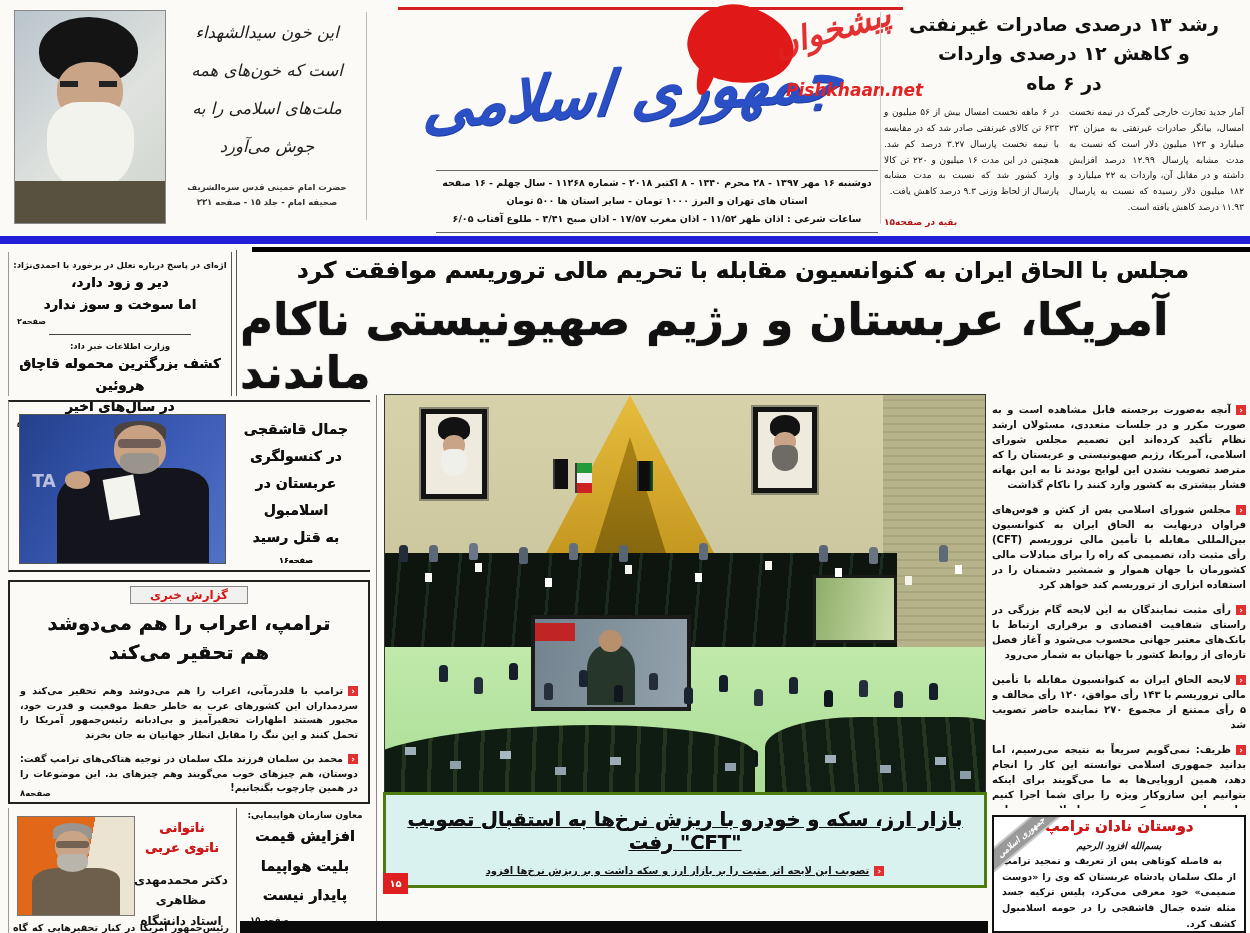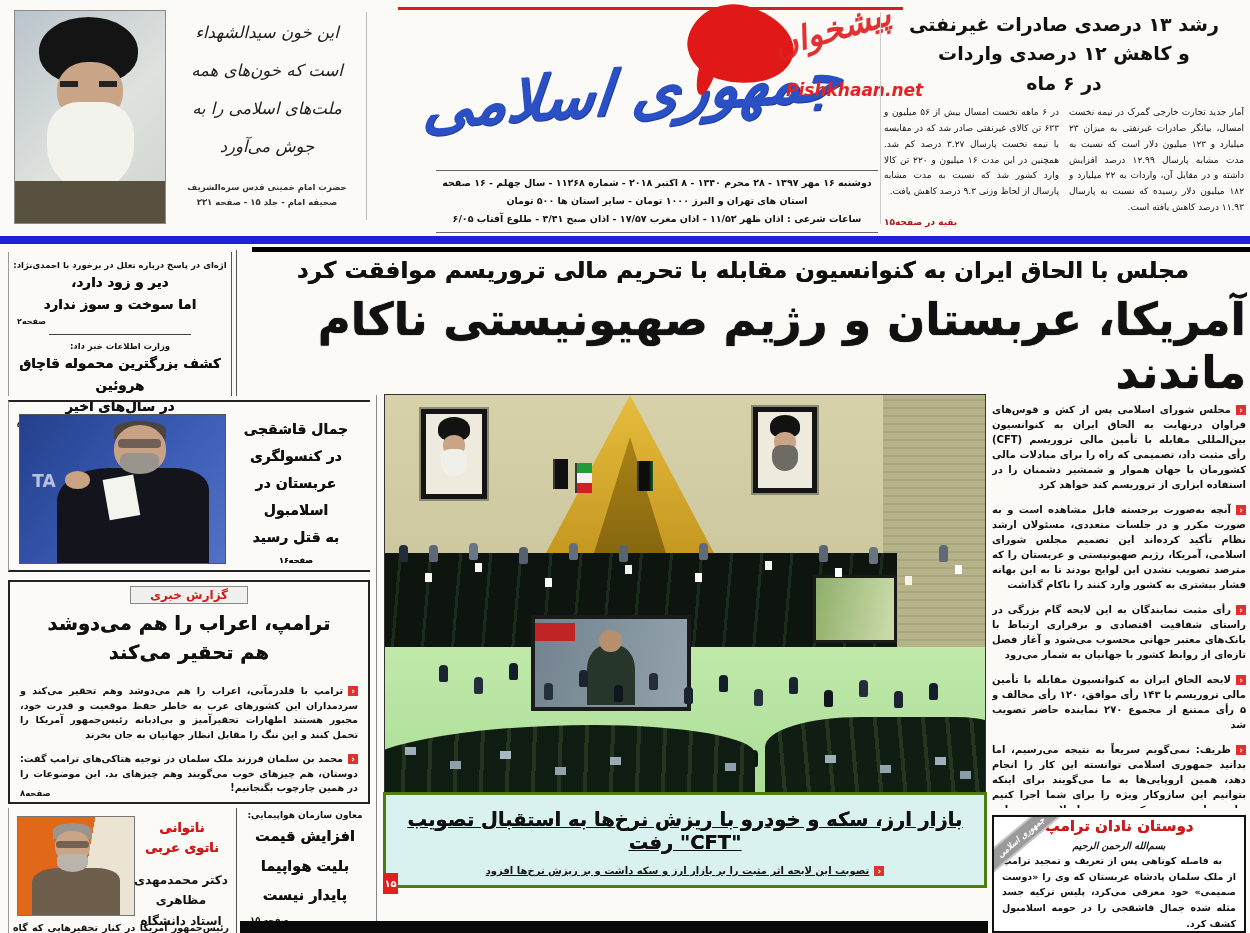--- a/index.html
+++ b/index.html
@@ -46,21 +46,21 @@
   #econ-head{font-size:19px;font-weight:bold;text-align:center;line-height:1.55;}
   #econ-cols{margin-top:7px;display:flex;gap:10px;font-size:9px;line-height:1.75;}
   #econ-cols>div{flex:1;text-align:justify;}
   #econ-cont{margin-top:1px;text-align:left;font-size:9px;font-weight:bold;color:#b01212;}
 
   
   #blueband{left:0;top:236px;width:1250px;height:8px;background:#2020d8;}
   #kicker-topbar{left:252px;top:247px;width:998px;height:5px;background:#000;}
   #kicker{left:240px;top:257px;width:1006px;text-align:center;font-size:23px;font-weight:bold;
           text-shadow:0 0 .5px #000;}
-  #mainhead{left:240px;top:293px;width:1006px;text-align:right;font-size:45px;font-weight:bold;
+  #mainhead{left:240px;top:293px;width:1006px;text-align:left;font-size:45px;font-weight:bold;
             letter-spacing:-1px;text-shadow:0 0 1px #000;}
   #vline-kick{left:236px;top:250px;height:146px;background:#555;}
 
   
   #briefs{left:8px;top:252px;width:224px;height:144px;border-left:1px solid #999;border-right:1px solid #555;
           text-align:center;padding-top:8px;box-sizing:border-box;}
   .b-kick{font-size:8.5px;font-weight:bold;}
   .b-big{font-size:13.5px;font-weight:bold;line-height:1.6;margin-top:2px;text-shadow:0 0 .4px #000;}
   .b-rel{position:relative;}
   .b-page{position:absolute;left:8px;bottom:2px;font-size:8px;font-weight:bold;}
@@ -169,21 +169,21 @@
             background:repeating-linear-gradient(85deg,#101d12 0 20px,#24361f 20px 24px);
             border-radius:40% 20% 0 0/30% 16% 0 0;}
   .p-monitors{position:absolute;left:20px;top:352px;width:11px;height:8px;background:#9fb0ba;
     box-shadow:45px 14px #8fa0aa,95px 4px #a8b8c2,150px 20px #90a2ac,205px 10px #9cacb6,
                320px 16px #8fa0aa,420px 8px #a0b0ba,475px 18px #93a4ae,530px 10px #9fb0ba,555px 24px #8a9ca6;}
 
   
   #cftbox{left:383px;top:792px;width:604px;height:96px;background:#d9f1ef;border:3px solid #4d7c0f;box-sizing:border-box;text-decoration:underline;}
   #cft-head{margin-top:13px;text-align:center;font-size:19.5px;font-weight:bold;text-shadow:0 0 .5px #000;}
   #cft-sub{margin-top:11px;text-align:center;font-size:10px;font-weight:bold;}
-  #cft-badge{position:absolute;left:-3px;bottom:-9px;width:15px;height:21px;background:#e02020;color:#fff;
+  #cft-badge{position:absolute;left:-3px;bottom:-9px;width:25px;height:21px;background:#e02020;color:#fff;
              font-size:10px;font-weight:bold;display:flex;align-items:center;justify-content:center;}
   #blackbar{left:240px;top:921px;width:748px;height:12px;background:#0a0a0a;}
 
   
   #rightcol{left:992px;top:392px;width:254px;height:416px;overflow:hidden;}
   #rightcol .rp{font-size:10px;line-height:1.5;margin-bottom:6px;}
 
   
   #editorial{left:992px;top:815px;width:254px;height:118px;border:2px solid #111;box-sizing:border-box;
              overflow:hidden;background:#fff;}
@@ -356,29 +356,29 @@
   </div>
 
   <div class="abs" id="cftbox">
     <div id="cft-head">بازار ارز، سکه و خودرو با ریزش نرخ‌ها به استقبال تصویب "CFT" رفت</div>
     <div id="cft-sub"><span class="rb">‹</span><span>تصویب این لایحه اثر مثبت را بر بازار ارز و سکه داشت و بر ریزش نرخ‌ها افزود</span></div>
     <div id="cft-badge">۱۵</div>
   </div>
   <div class="abs" id="blackbar"></div>
 
   <div class="abs" id="rightcol">
+    <p class="rp"><span class="rb">‹</span><span>آنچه به‌صورت برجسته قابل مشاهده است و به صورت مکرر و در جلسات متعددی، مسئولان ارشد نظام تأکید کرده‌اند این تصمیم مجلس شورای اسلامی، آمریکا، رژیم صهیونیستی و عربستان را که مترصد تصویب نشدن این لوایح بودند تا به این بهانه فشار بیشتری به کشور وارد کنند را ناکام گذاشت</span></p>
     <p class="rp"><span class="rb">‹</span><span>مجلس شورای اسلامی پس از کش و قوس‌های فراوان درنهایت به الحاق ایران به کنوانسیون بین‌المللی مقابله با تأمین مالی تروریسم (CFT) رأی مثبت داد، تصمیمی که راه را برای مبادلات مالی کشورمان با جهان هموار و شمشیر دشمنان را در استفاده ابزاری از تروریسم کند خواهد کرد</span></p>
-    <p class="rp"><span class="rb">‹</span><span>آنچه به‌صورت برجسته قابل مشاهده است و به صورت مکرر و در جلسات متعددی، مسئولان ارشد نظام تأکید کرده‌اند این تصمیم مجلس شورای اسلامی، آمریکا، رژیم صهیونیستی و عربستان را که مترصد تصویب نشدن این لوایح بودند تا به این بهانه فشار بیشتری به کشور وارد کنند را ناکام گذاشت</span></p>
     <p class="rp"><span class="rb">‹</span><span>رأی مثبت نمایندگان به این لایحه گام بزرگی در راستای شفافیت اقتصادی و برقراری ارتباط با بانک‌های معتبر جهانی محسوب می‌شود و آغاز فصل تازه‌ای از روابط کشور با جهانیان به شمار می‌رود</span></p>
     <p class="rp"><span class="rb">‹</span><span>لایحه الحاق ایران به کنوانسیون مقابله با تأمین مالی تروریسم با ۱۴۳ رأی موافق، ۱۲۰ رأی مخالف و ۵ رأی ممتنع از مجموع ۲۷۰ نماینده حاضر تصویب شد</span></p>
     <p class="rp"><span class="rb">‹</span><span>ظریف: نمی‌گویم سریعاً به نتیجه می‌رسیم، اما بدانید جمهوری اسلامی توانسته این کار را انجام دهد، همین اروپایی‌ها به ما می‌گویند برای اینکه بتوانیم این سازوکار ویژه را برای شما اجرا کنیم نیازمند این هستیم که جمهوری اسلامی عضو این کنوانسیون‌ها شود و آنها را اجرایی کند</span></p>
 
   </div>
 
   <div class="abs" id="editorial">
     <div id="ed-corner">جمهوری اسلامی</div>
     <div id="ed-title">دوستان نادان ترامپ</div>
-    <div id="ed-bism">بسم‌الله الرحمن الرحیم</div>
+    <div id="ed-bism">بسم‌الله افزود الرحیم</div>
     <p class="ed-p">به فاصله کوتاهی پس از تعریف و تمجید ترامپ از ملک سلمان پادشاه عربستان که وی را «دوست صمیمی» خود معرفی می‌کرد، پلیس ترکیه جسد مثله شده جمال قاشقجی را در حومه اسلامبول کشف کرد.</p>
 
   </div>
 
 </div>
 
 </body></html>

